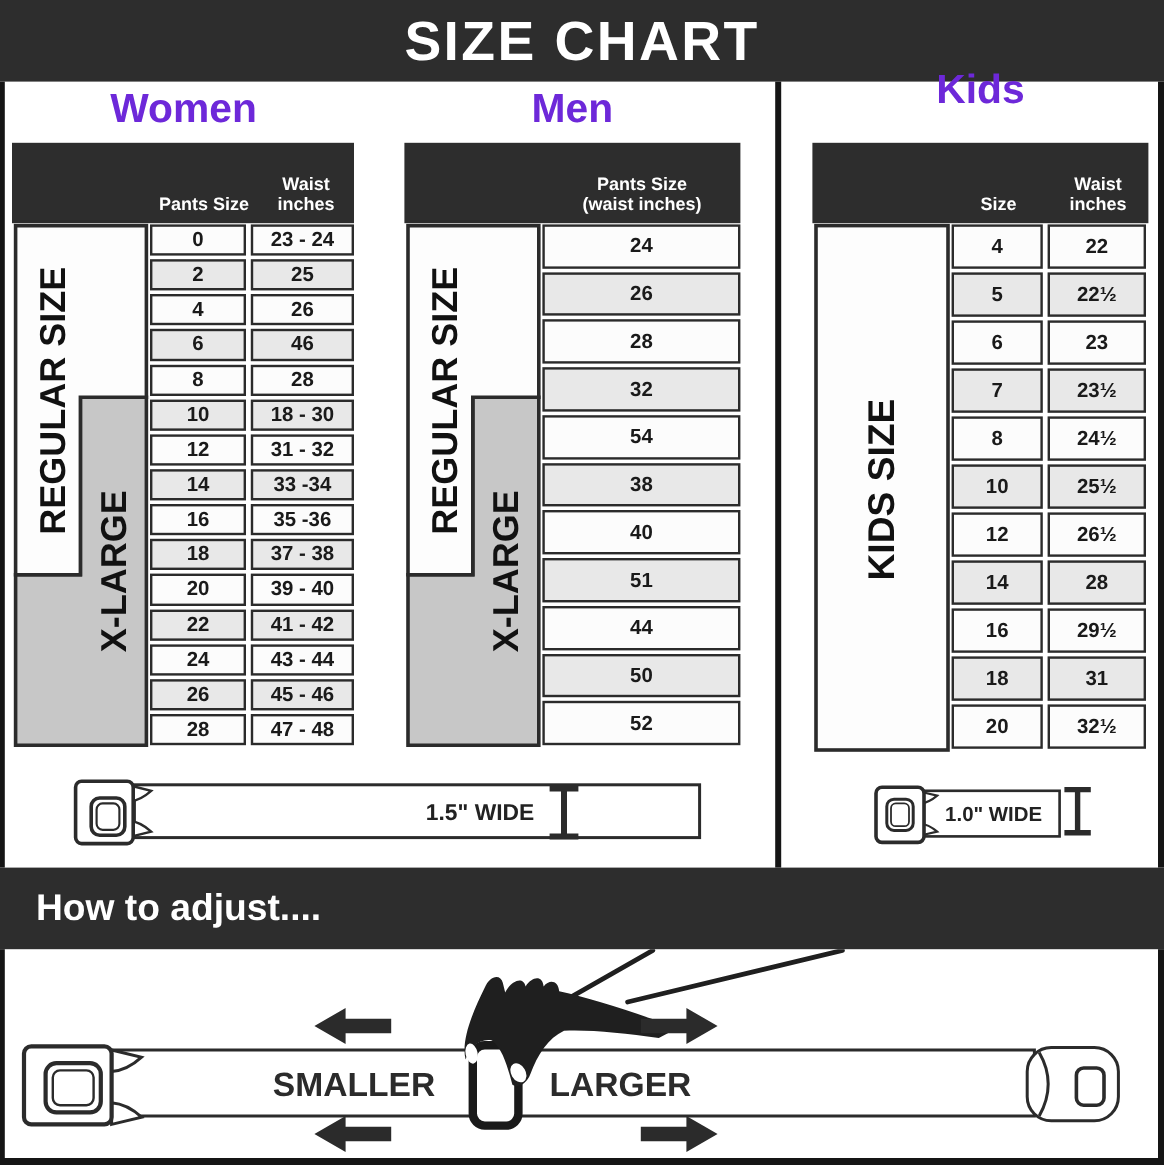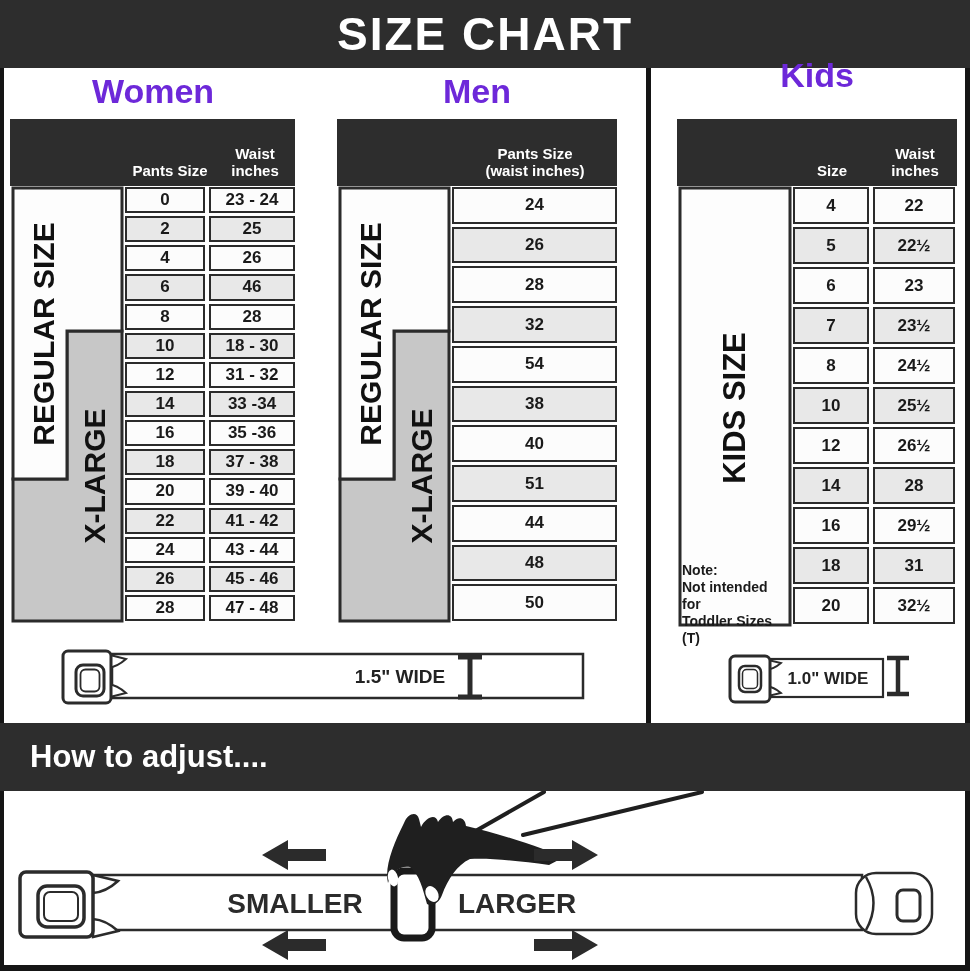--- a/index.html
+++ b/index.html
@@ -160,43 +160,38 @@
       <div class="row">
         <div class="cell">40</div>
       </div>
       <div class="row">
         <div class="cell">51</div>
       </div>
       <div class="row">
         <div class="cell">44</div>
       </div>
       <div class="row">
-        <div class="cell">48</div>
-      </div>
-      <div class="row">
         <div class="cell">50</div>
+      </div>
+      <div class="row">
+        <div class="cell">52</div>
       </div>
     </div>
 
   <div class="abs thead" style="left:677px;top:119px;width:280px;height:67px">
     <span class="hcell" style="left:116px;width:78px">Size</span>
     <div class="hcell" style="left:198px;width:80px">
       <div>Waist</div>
       <div>inches</div>
     </div>
   </div>
   <svg class="abs" style="left:677px;top:186px" width="116" height="441" viewBox="0 0 116 441">
     <rect x="3" y="2" width="110" height="437" fill="#fdfdfd" stroke="#2b2b2b" stroke-width="3"></rect>
     <text transform="translate(68,222) rotate(-90)" text-anchor="middle" font-size="31" font-weight="700" fill="#111">KIDS SIZE</text>
   </svg>
-  <div class="abs kids-note" style="left:682px;top:562px;width:106px">
-    <div>Note:</div>
-    <div>Not intended for</div>
-    <div>Toddler Sizes (T)</div>
-  </div>
   <div class="abs rows kids-rows" style="left:793px;top:187px;width:162px;height:440px">
       <div class="row">
         <div class="cell">4</div>
         <div class="cell">22</div>
       </div>
       <div class="row">
         <div class="cell">5</div>
         <div class="cell">22½</div>
       </div>
       <div class="row">

